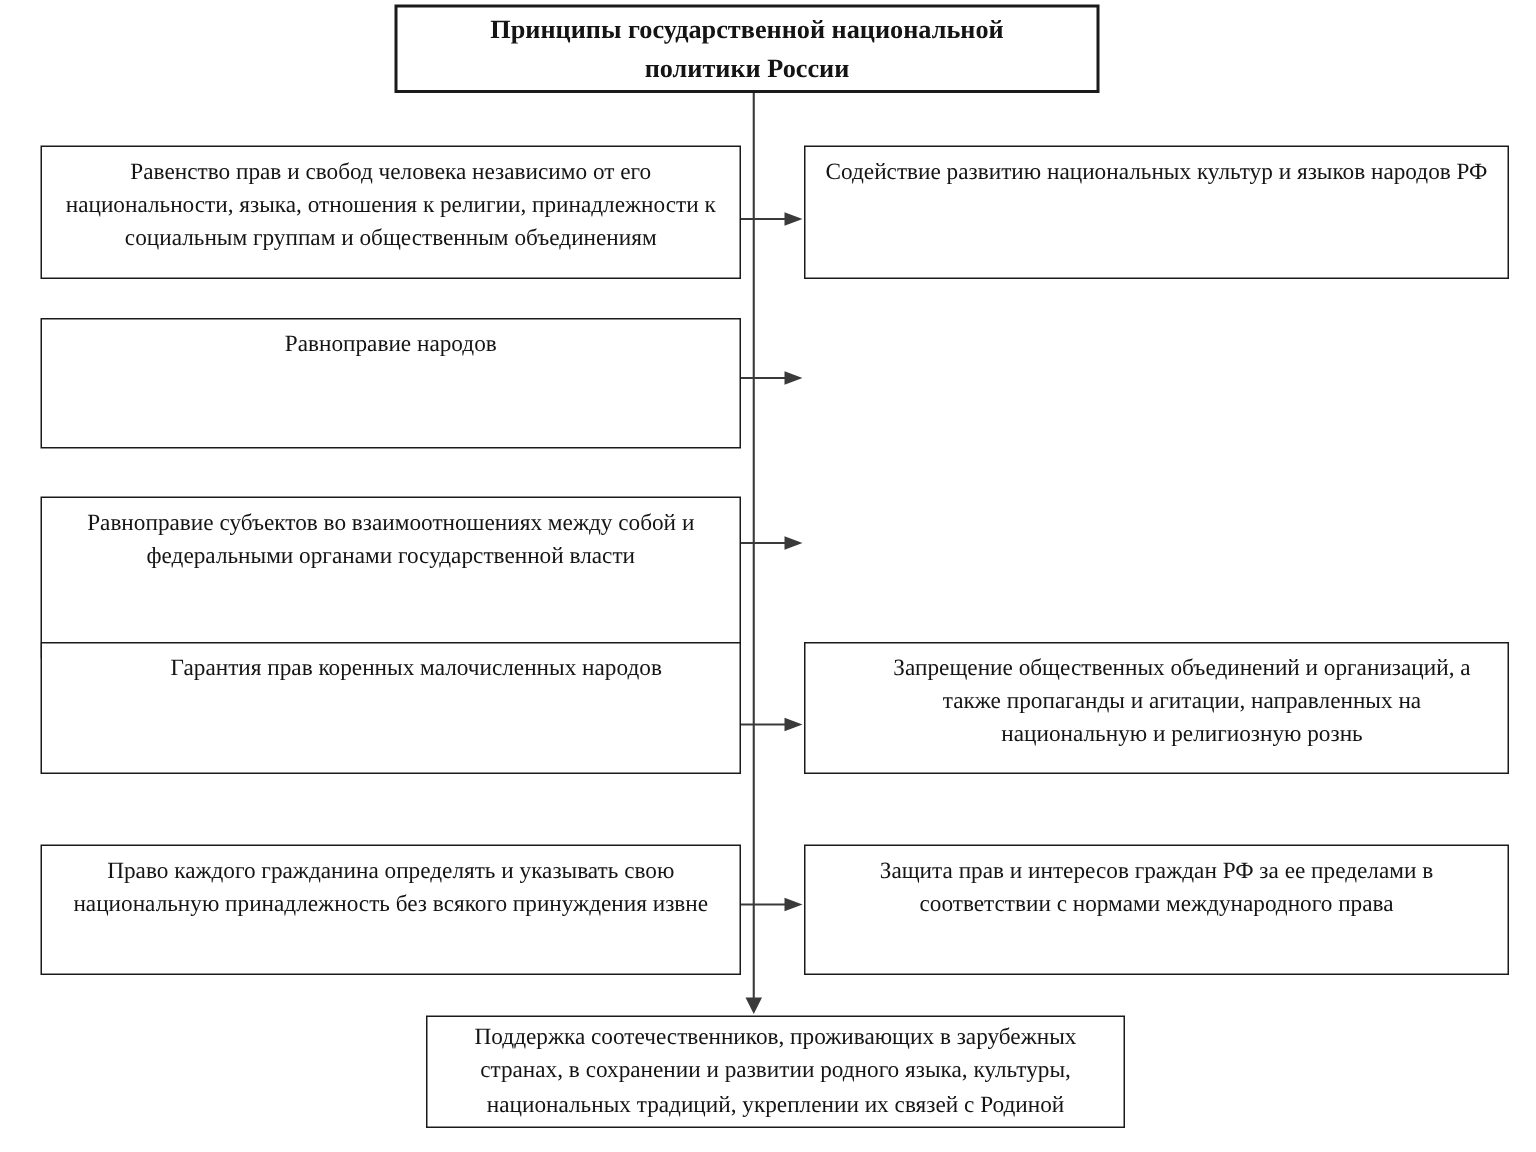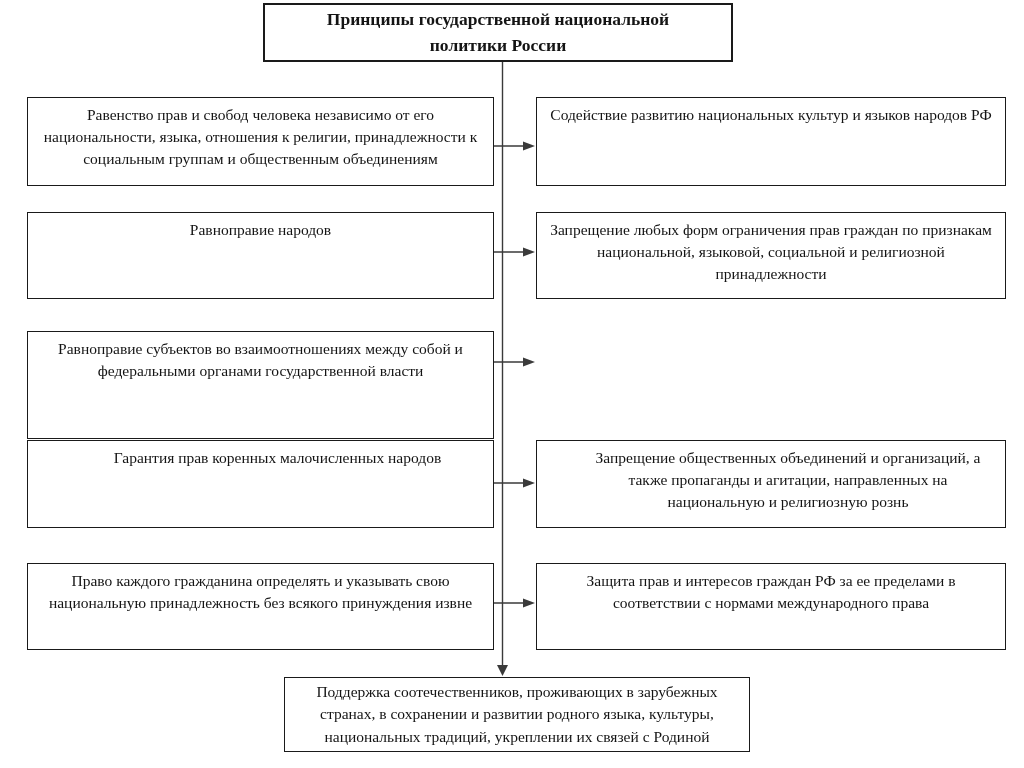--- a/index.html
+++ b/index.html
@@ -46,21 +46,21 @@
     align-items: center;
     justify-content: center;
     padding: 0 12px;
     line-height: 1.45;
   }
   .col-left  { left: 3px;   width: 467px; margin-left: 24px; }
   .col-right { left: 536px; width: 470px; }
   .row-1 { top: 97px;  height: 89px; }
   .row-2 { top: 212px; height: 87px; }
   .row-3 { top: 331px; height: 108px; }
-  .row-4 { top: 440px; height: 88px; padding-left: 44px; }
+  .row-4 { top: 428px; height: 88px; padding-left: 44px; }
   .row-5 { top: 563px; height: 87px; }
   .connectors {
     position: absolute;
     left: 0; top: 0;
     width: 1024px; height: 768px;
     pointer-events: none;
   }
   .connectors line { stroke: var(--line, #3a3a3a); stroke-width: 1.4; }
   .connectors polygon { fill: var(--line, #3a3a3a); }
 </style>
@@ -107,21 +107,20 @@
   </svg>
 
   <div class="box title-box">
     <span>Принципы государственной национальной политики России</span>
   </div>
 
   <div class="box col-left row-1">Равенство прав и свобод человека независимо от его национальности, языка, отношения к религии, принадлежности к социальным группам и общественным объединениям</div>
   <div class="box col-right row-1">Содействие развитию национальных культур и языков народов РФ</div>
 
   <div class="box col-left row-2">Равноправие народов</div>
-  <div class="box col-right row-2">Запрещение любых форм ограничения прав граждан по признакам национальной, языковой, социальной и религиозной принадлежности</div>
 
   <div class="box col-left row-3">Равноправие субъектов во взаимоотношениях между собой и федеральными органами государственной власти</div>
 
   <div class="box col-left row-4">Гарантия прав коренных малочисленных народов</div>
   <div class="box col-right row-4">Запрещение общественных объединений и организаций, а также пропаганды и агитации, направленных на национальную и религиозную рознь</div>
 
   <div class="box col-left row-5">Право каждого гражданина определять и указывать свою национальную принадлежность без всякого принуждения извне</div>
   <div class="box bottom-box">
     <span>Поддержка соотечественников, проживающих в зарубежных странах, в сохранении и развитии родного языка, культуры, национальных традиций, укреплении их связей с Родиной</span>
   </div>

